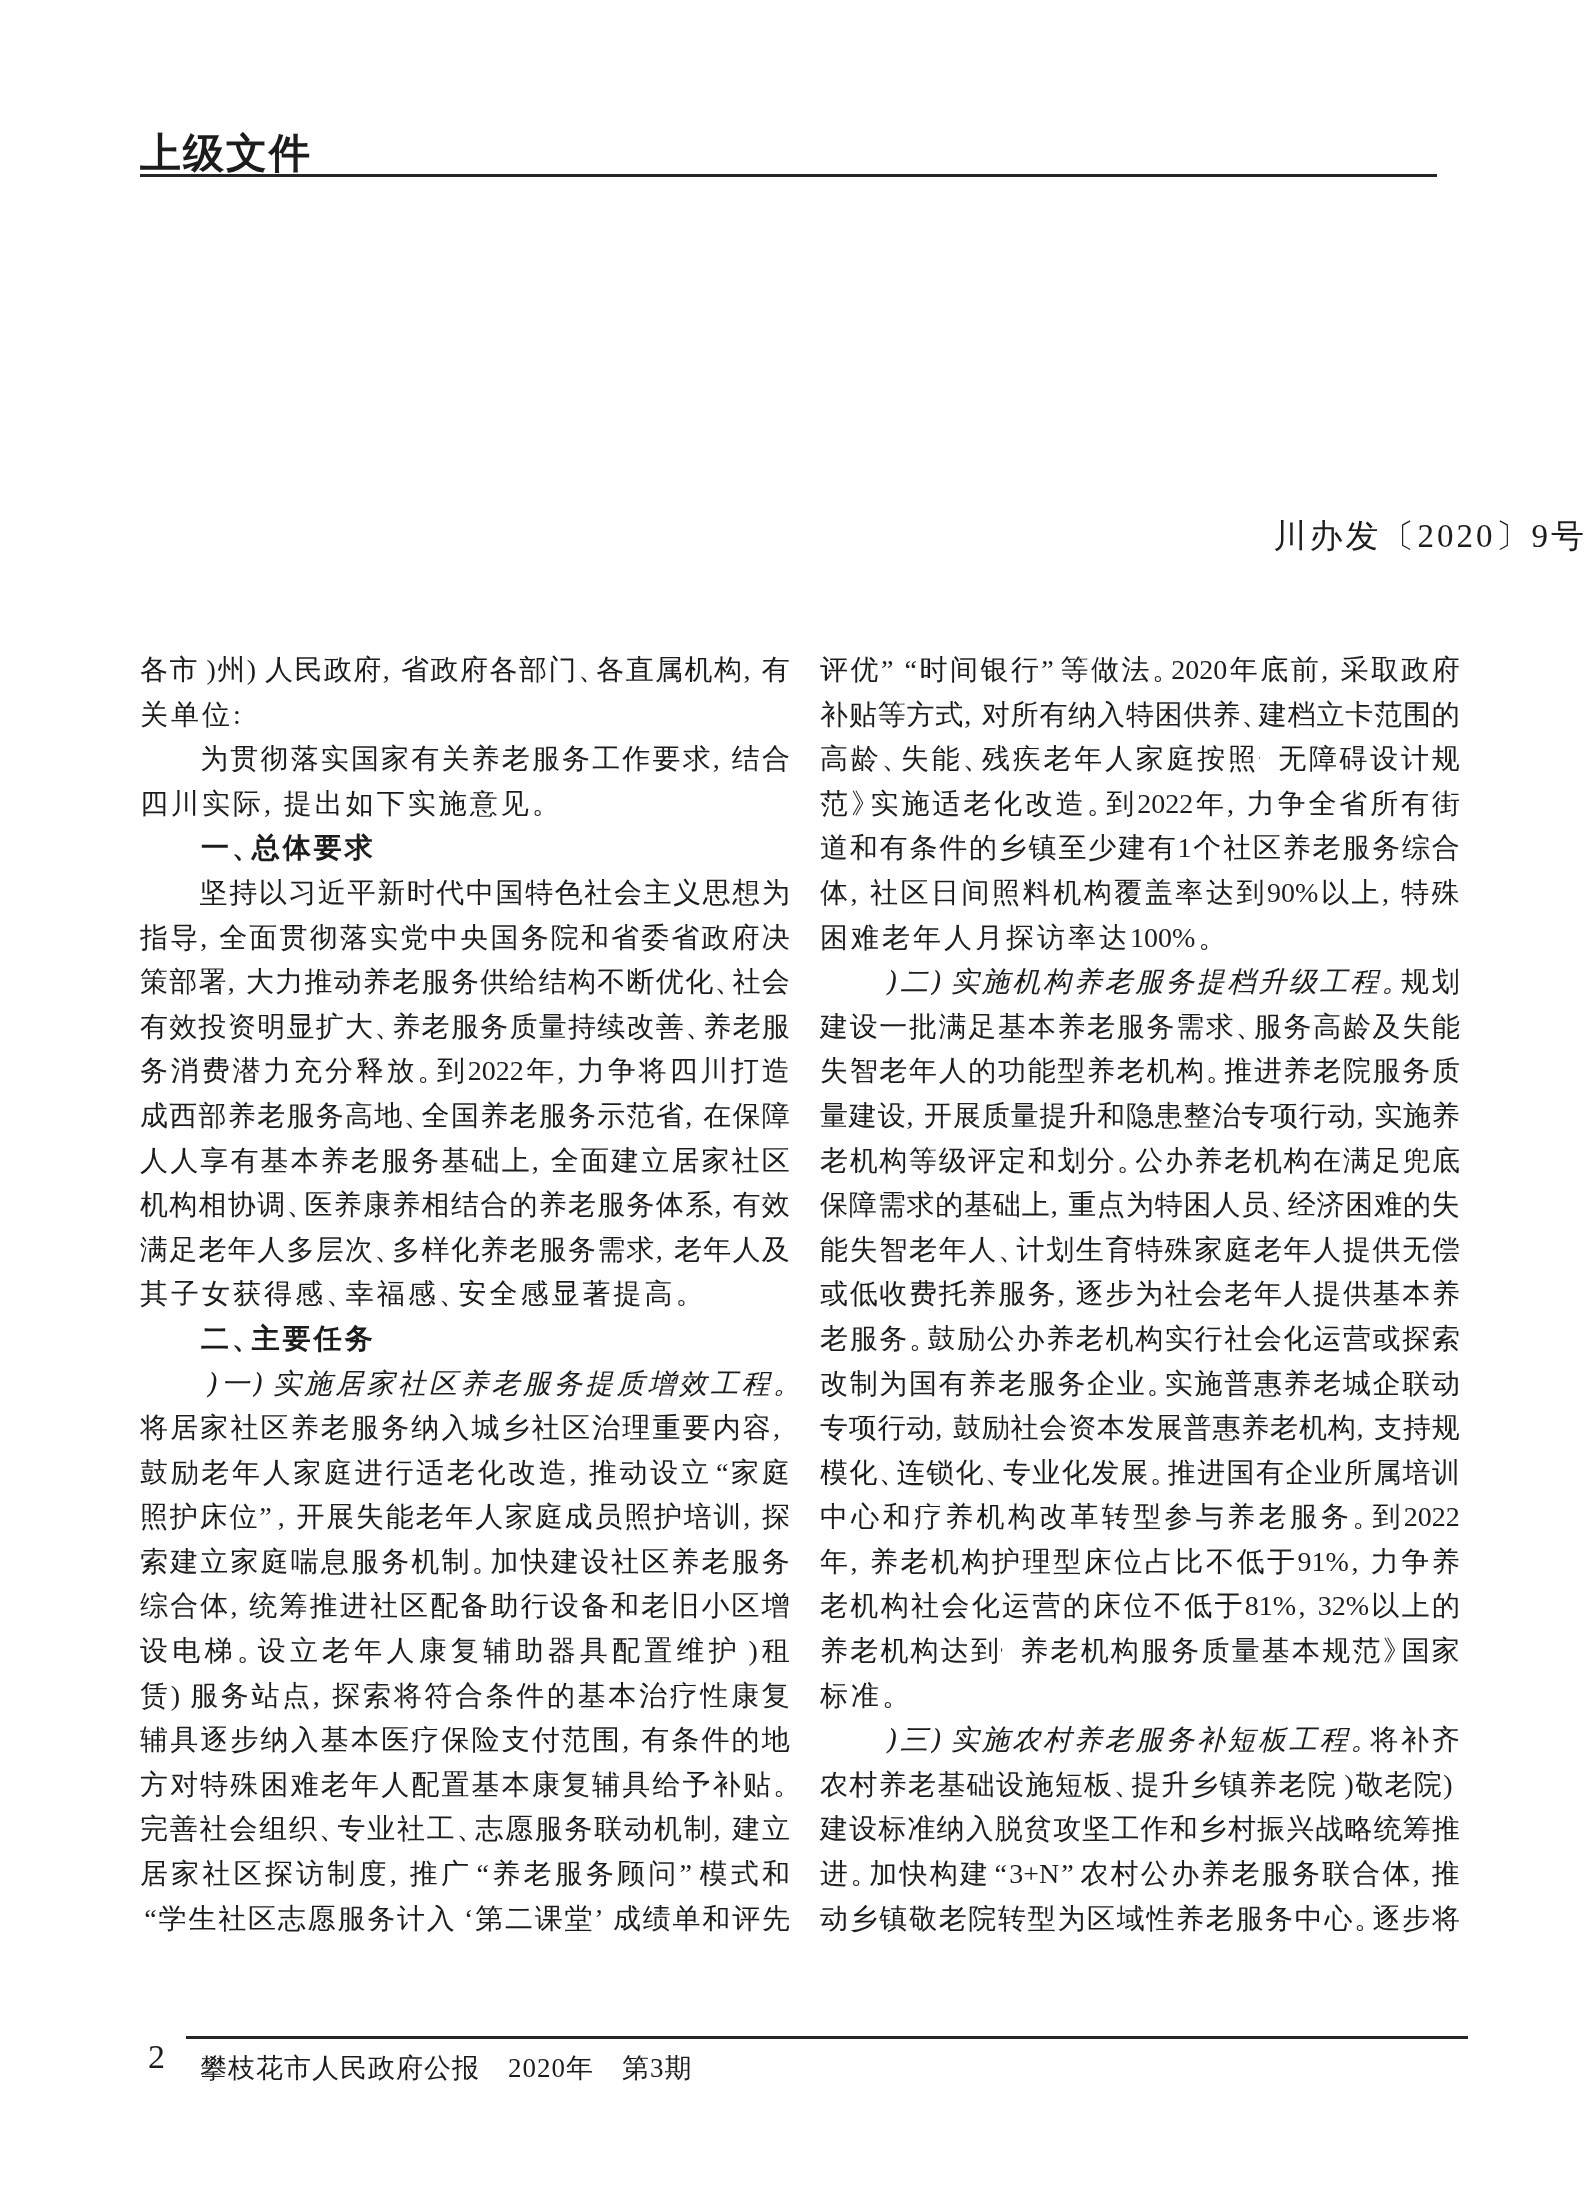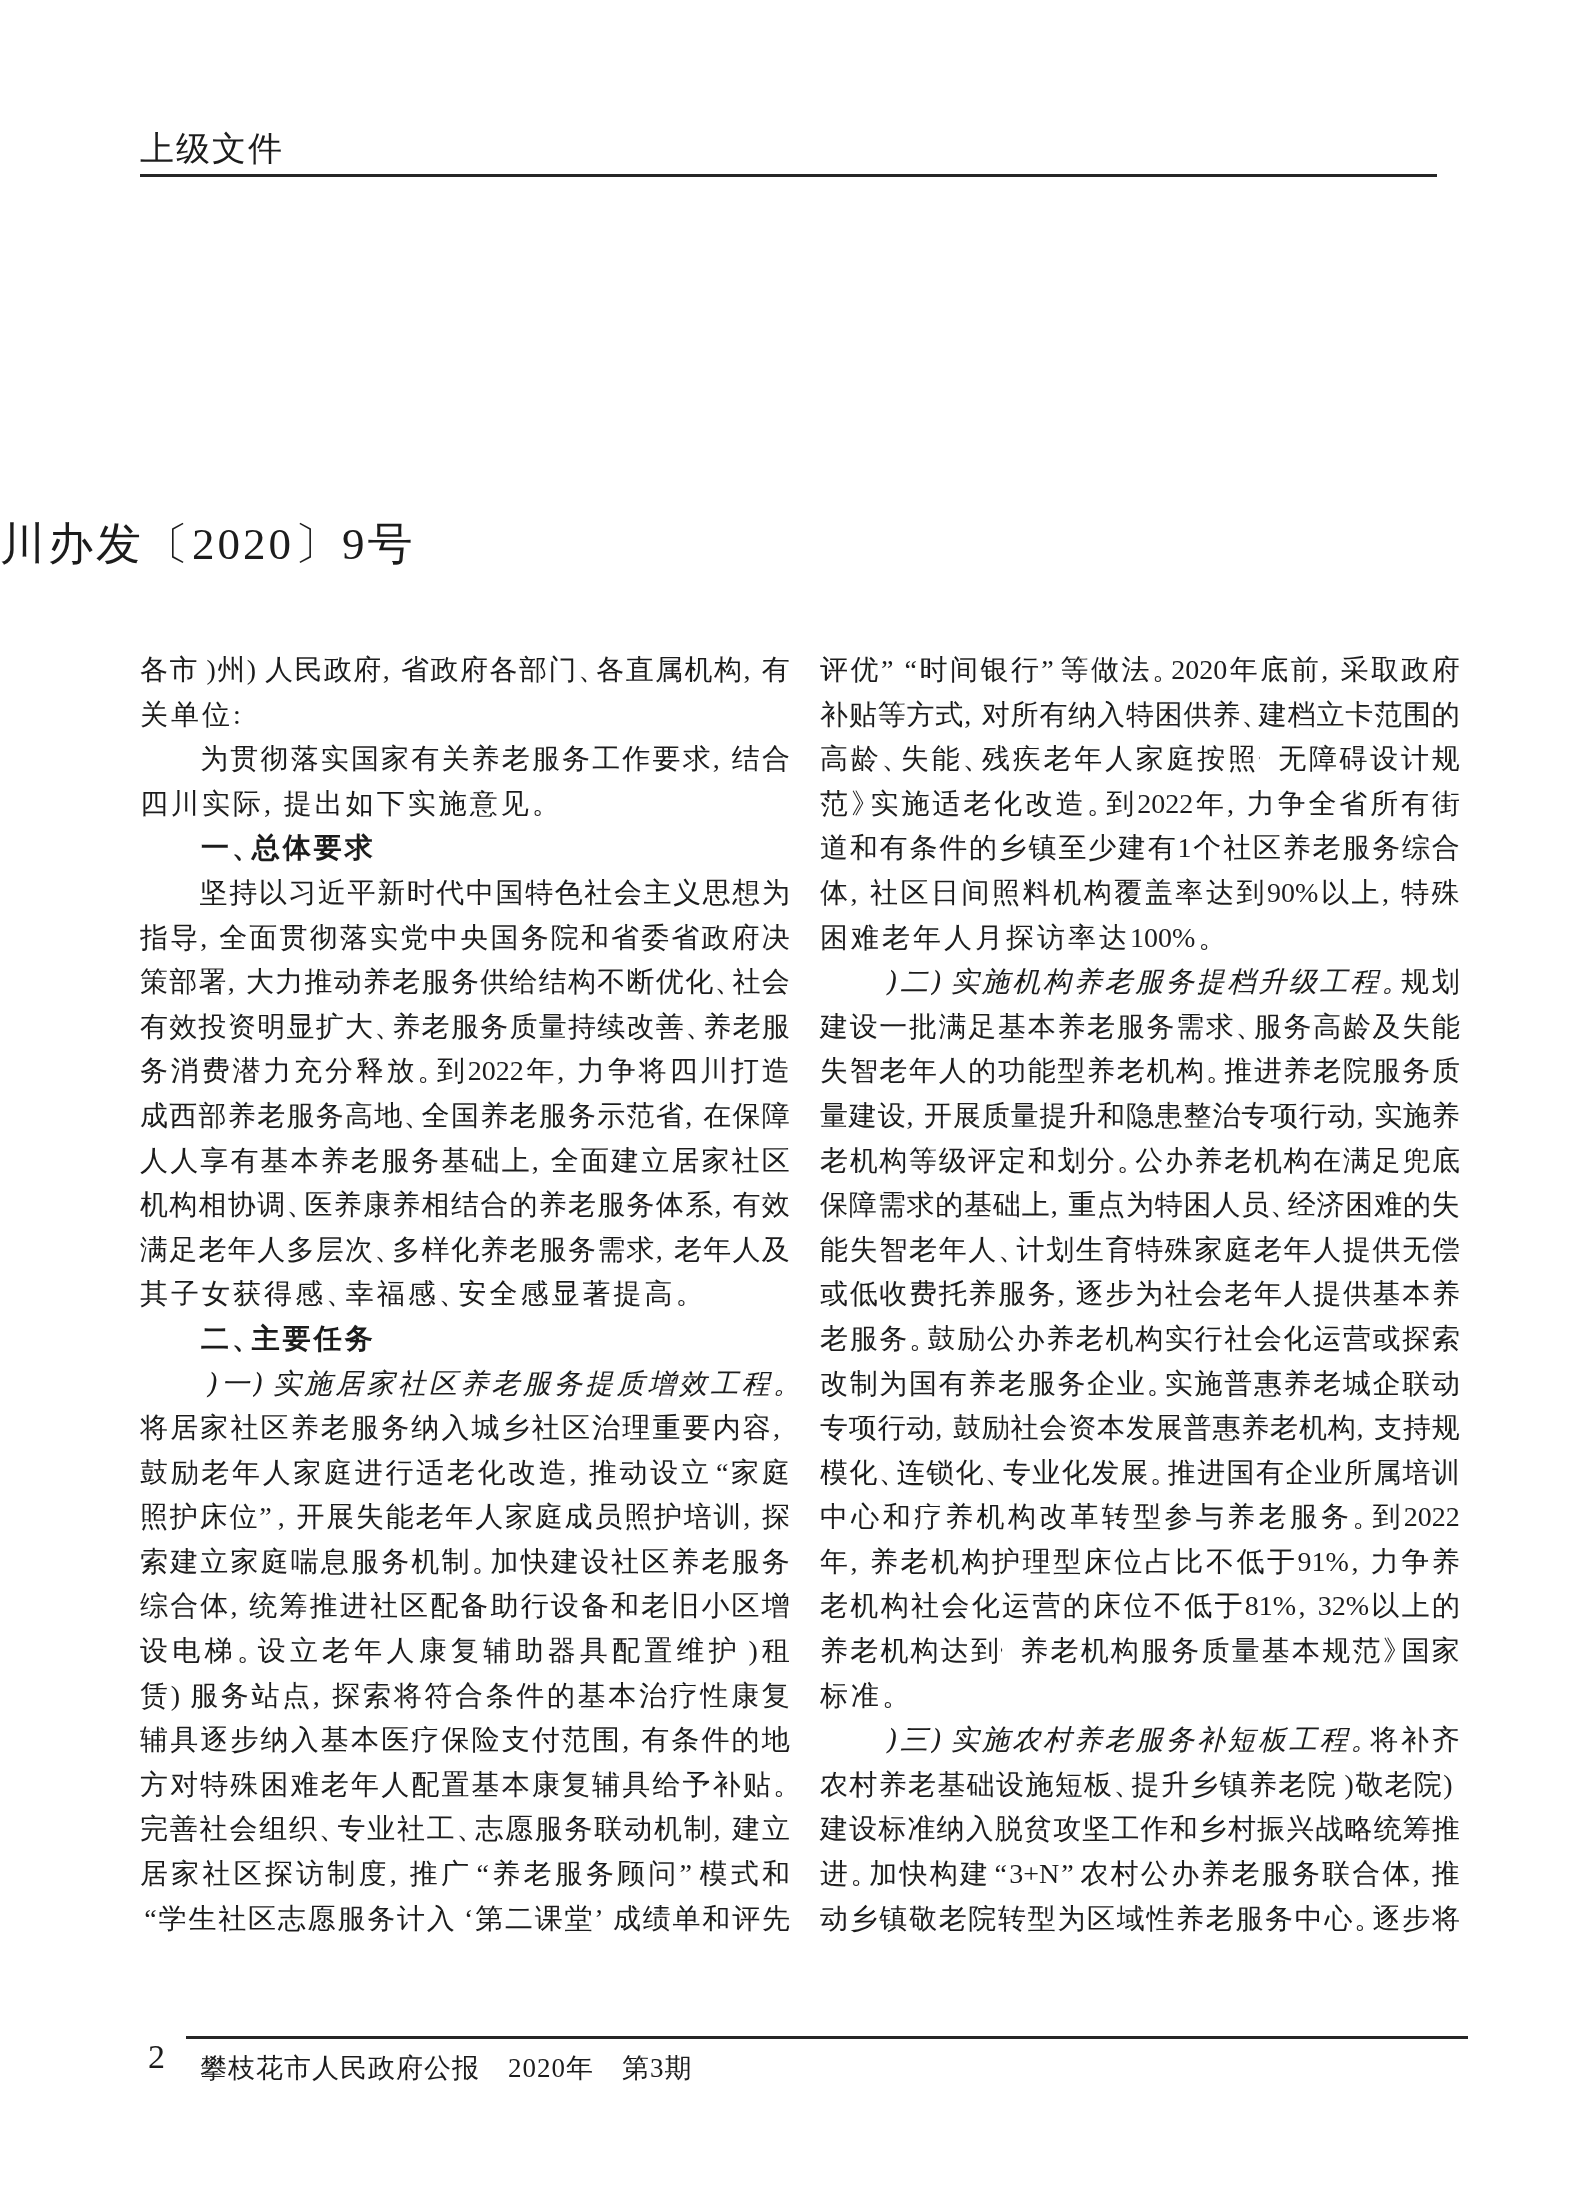--- a/index.html
+++ b/index.html
@@ -10,38 +10,38 @@
     font-family:"Liberation Serif", serif;
     color:#1c1c1c;
     overflow:hidden;
   }
   .page{position:absolute;inset:0;}
 
   
   .section-label{
     position:absolute;left:140px;top:126px;
     font-family:"Liberation Sans", sans-serif;
-    font-weight:normal;font-size:34px;letter-spacing:2px;
+    font-weight:bold;font-size:41px;letter-spacing:2px;
   }
   .header-rule{
     position:absolute;left:140px;top:174px;
     width:1297px;height:3px;background:#262626;
   }
 
   
   .doc-title{
     position:absolute;left:0;width:100%;text-align:center;
     font-family:"Liberation Serif", serif;
     font-weight:bold;color:#111;
   }
   .title-line1{top:320px;font-size:55px;letter-spacing:3px;}
   .title-line2{top:396px;font-size:55px;letter-spacing:2px;}
   .doc-number{
-    position:absolute;left:0;width:100%;text-align:left;
-    top:514px;font-size:45px;letter-spacing:3px;
+    position:absolute;left:0;width:100%;text-align:right;
+    top:514px;font-size:33px;letter-spacing:3px;
     font-weight:normal;color:#1c1c1c;
   }
 
   
   .columns{
     position:absolute;left:140px;top:648px;
     display:flex;gap:30px;
   }
   .col{display:block;}
   .col-left{width:650px;}

